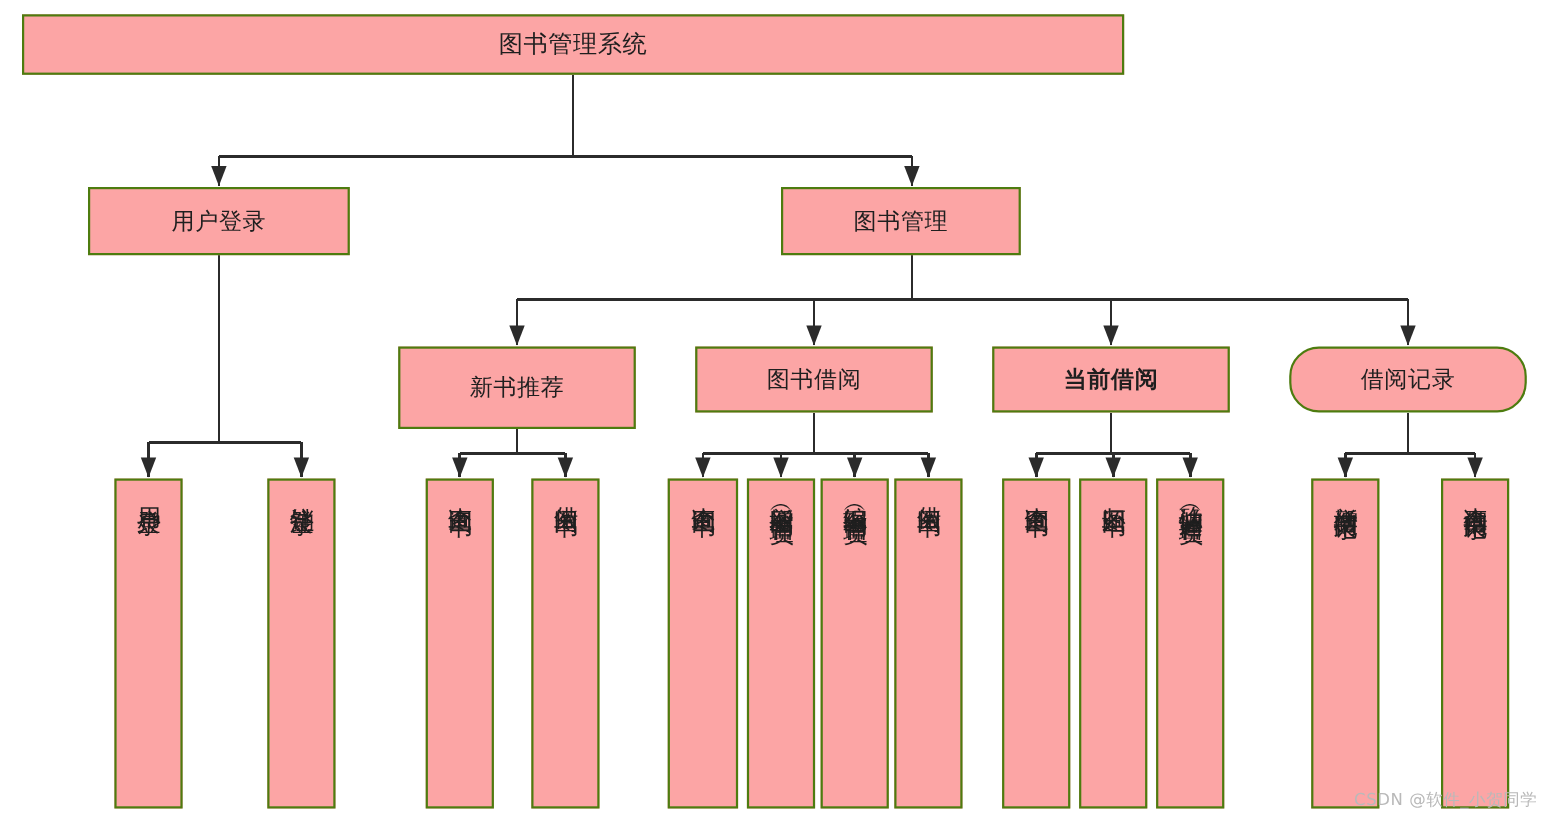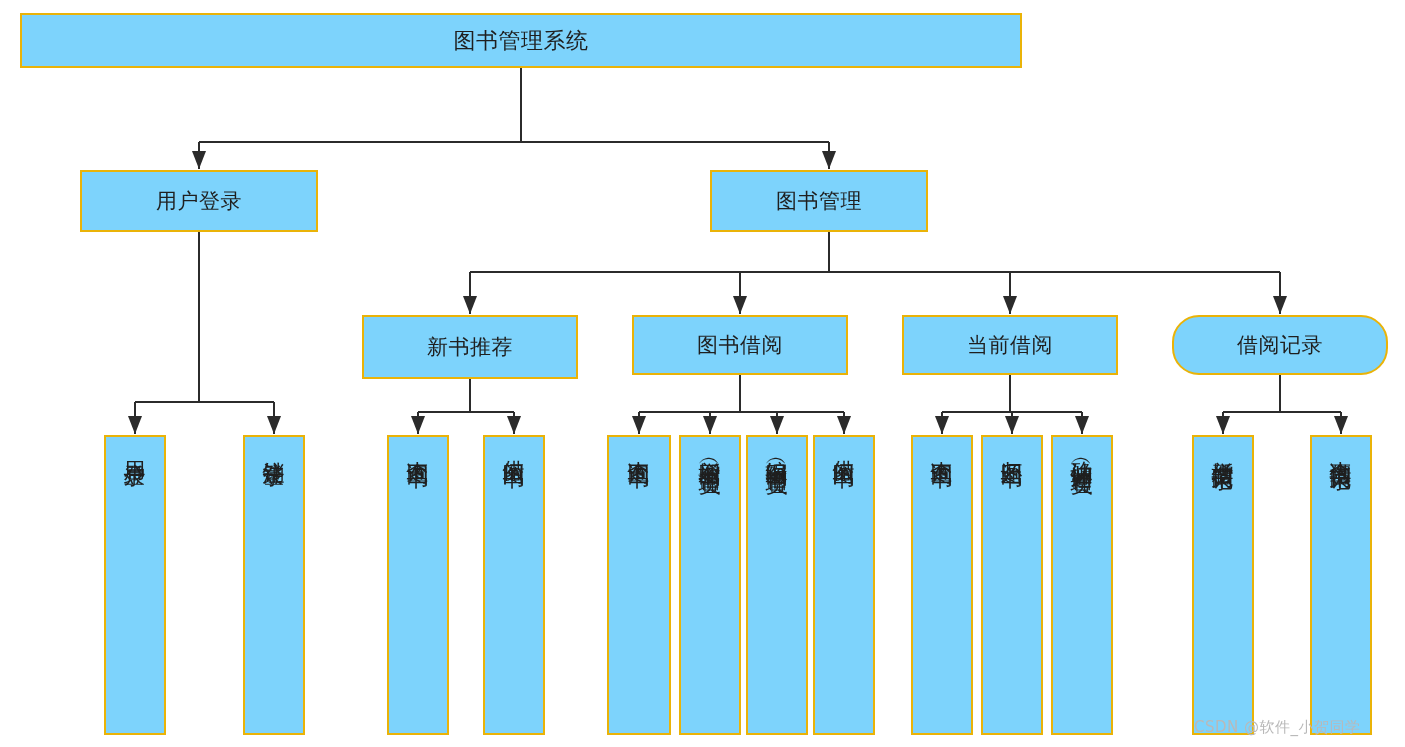--- a/index.html
+++ b/index.html
@@ -22,22 +22,22 @@
     position: absolute;
     left: 0;
     top: 0;
     width: 1405px;
     height: 747px;
     display: block;
   }
   .node {
     position: absolute;
     box-sizing: border-box;
-    border: 2px solid #eab308;
-    background: #7dd3fc;
+    border: 2px solid #4d7c0f;
+    background: #fca5a5;
     display: flex;
     align-items: center;
     justify-content: center;
     color: #1f1f1f;
   }
   .node-label {
     display: block;
     text-align: center;
     line-height: 1.18;
     white-space: nowrap;
@@ -66,20 +66,21 @@
     letter-spacing: 2px;
     white-space: nowrap;
   }
   .watermark {
     position: absolute;
     color: #b9b9b9;
     font-size: 15px;
     white-space: nowrap;
     letter-spacing: 0.5px;
     font-family: "DejaVu Sans", "Liberation Sans", sans-serif;
+    margin-left: 37px;
   }
 </style>
 </head>
 <body>
 
 <div id="diagram-root">
 
   <svg id="diagram-svg" viewBox="0 0 1405 747" xmlns="http://www.w3.org/2000/svg" aria-hidden="true">
       <line x1="521" y1="68" x2="521" y2="142" stroke="#2b2b2b" stroke-width="2.5" shape-rendering="crispEdges"></line>
       <line x1="199" y1="142" x2="829" y2="142" stroke="#2b2b2b" stroke-width="2.5" shape-rendering="crispEdges"></line>
@@ -144,21 +145,21 @@
       </div>
       <div class="node leaf" style="left: 104px; top: 435px; width: 62px; height: 300px;">
         <span class="node-label">用户登录</span>
       </div>
       <div class="node leaf" style="left: 243px; top: 435px; width: 62px; height: 300px;">
         <span class="node-label">注销登录</span>
       </div>
       <div class="node horiz level1" style="left: 710px; top: 170px; width: 218px; height: 62px;">
         <span class="node-label">图书管理</span>
       </div>
-      <div class="node horiz level2" style="left: 362px; top: 315px; width: 216px; height: 64px;">
+      <div class="node horiz level2" style="left: 362px; top: 315px; width: 216px; height: 75px;">
         <span class="node-label">新书推荐</span>
       </div>
       <div class="node leaf" style="left: 387px; top: 435px; width: 62px; height: 300px;">
         <span class="node-label">查询图书</span>
       </div>
       <div class="node leaf" style="left: 483px; top: 435px; width: 62px; height: 300px;">
         <span class="node-label">借阅图书</span>
       </div>
       <div class="node horiz level2" style="left: 632px; top: 315px; width: 216px; height: 60px;">
         <span class="node-label">图书借阅</span>
@@ -168,21 +169,21 @@
       </div>
       <div class="node leaf" style="left: 679px; top: 435px; width: 62px; height: 300px;">
         <span class="node-label">新增图书（管理员）</span>
       </div>
       <div class="node leaf" style="left: 746px; top: 435px; width: 62px; height: 300px;">
         <span class="node-label">编辑图书（管理员）</span>
       </div>
       <div class="node leaf" style="left: 813px; top: 435px; width: 62px; height: 300px;">
         <span class="node-label">借阅图书</span>
       </div>
-      <div class="node horiz level2" style="left: 902px; top: 315px; width: 216px; height: 60px;">
+      <div class="node horiz level2" style="left: 902px; top: 315px; width: 216px; height: 60px; font-weight: bold;">
         <span class="node-label">当前借阅</span>
       </div>
       <div class="node leaf" style="left: 911px; top: 435px; width: 62px; height: 300px;">
         <span class="node-label">查询图书</span>
       </div>
       <div class="node leaf" style="left: 981px; top: 435px; width: 62px; height: 300px;">
         <span class="node-label">归还图书</span>
       </div>
       <div class="node leaf" style="left: 1051px; top: 435px; width: 62px; height: 300px;">
         <span class="node-label">确认归还（管理员）</span>

